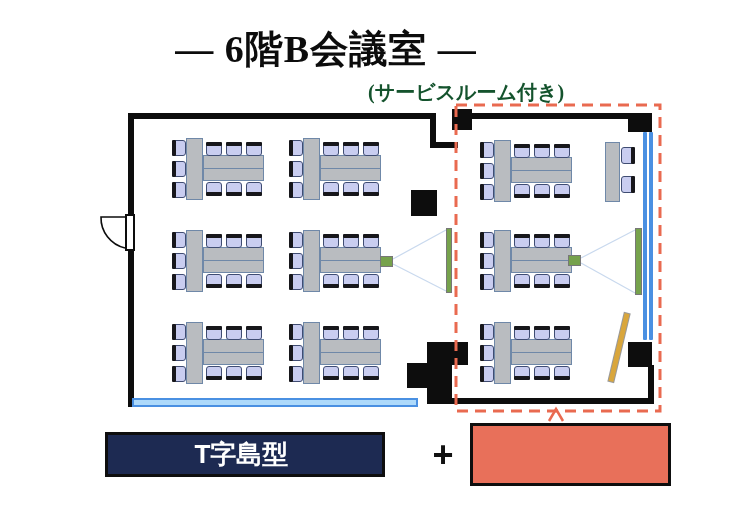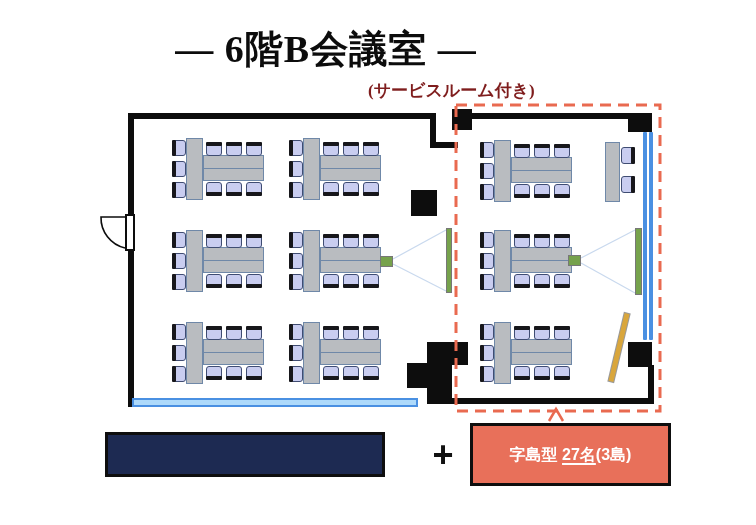--- a/index.html
+++ b/index.html
@@ -11,21 +11,21 @@
   }
   html,body{margin:0;padding:0;background:#ffffff;}
   .stage{position:relative;width:756px;height:525px;background:#ffffff;overflow:hidden;
          font-family:"Liberation Sans","DejaVu Sans",sans-serif;}
   .abs{position:absolute;}
   
   .title{left:0;top:24px;width:652px;text-align:center;
          font-family:"Liberation Serif","DejaVu Serif",serif;
          font-weight:bold;font-size:38px;color:#0c0c0c;letter-spacing:1px;}
   .subtitle{left:368px;top:79px;font-family:"Liberation Serif","DejaVu Serif",serif;
-         font-weight:bold;font-size:17px;color:#7f1d1d;}
+         font-weight:bold;font-size:20px;color:#14532d;}
   
   .wall{position:absolute;background:var(--wall);}
   .window-bottom{position:absolute;background:var(--window-light);
          border:2px solid var(--window-blue);box-sizing:border-box;}
   .winbar{position:absolute;background:var(--window-blue);border-radius:1px;}
   .door-leaf{position:absolute;background:#ffffff;border:2px solid #0d0d0d;box-sizing:border-box;}
   
   .island{position:absolute;}
   .tbl{position:absolute;background:var(--table-fill);
        border:1.5px solid var(--table-border);box-sizing:border-box;}
@@ -405,20 +405,19 @@
         </div>
       </div>
       <div class="screenbar" style="left: 446px; top: 228px; width: 6px; height: 65px;"></div>
       <div class="screenbar" style="left: 635px; top: 228px; width: 7px; height: 67px;"></div>
       <div class="projector" style="left: 380px; top: 256px; width: 13px; height: 11px;"></div>
       <div class="projector" style="left: 568px; top: 255px; width: 13px; height: 11px;"></div>
       <div class="pillar" style="left: 411px; top: 190px; width: 26px; height: 26px;"></div>
     </div>
 
   <div class="abs navy-badge">
-    
+    <span>T字島型 </span>
   </div>
   <div class="abs plus">+</div>
   <div class="abs salmon-badge">
-    <div><span>字島型 </span><span class="uline">27名</span><span>(3島)</span></div>
   </div>
 
 </div>
 
 </body></html>

